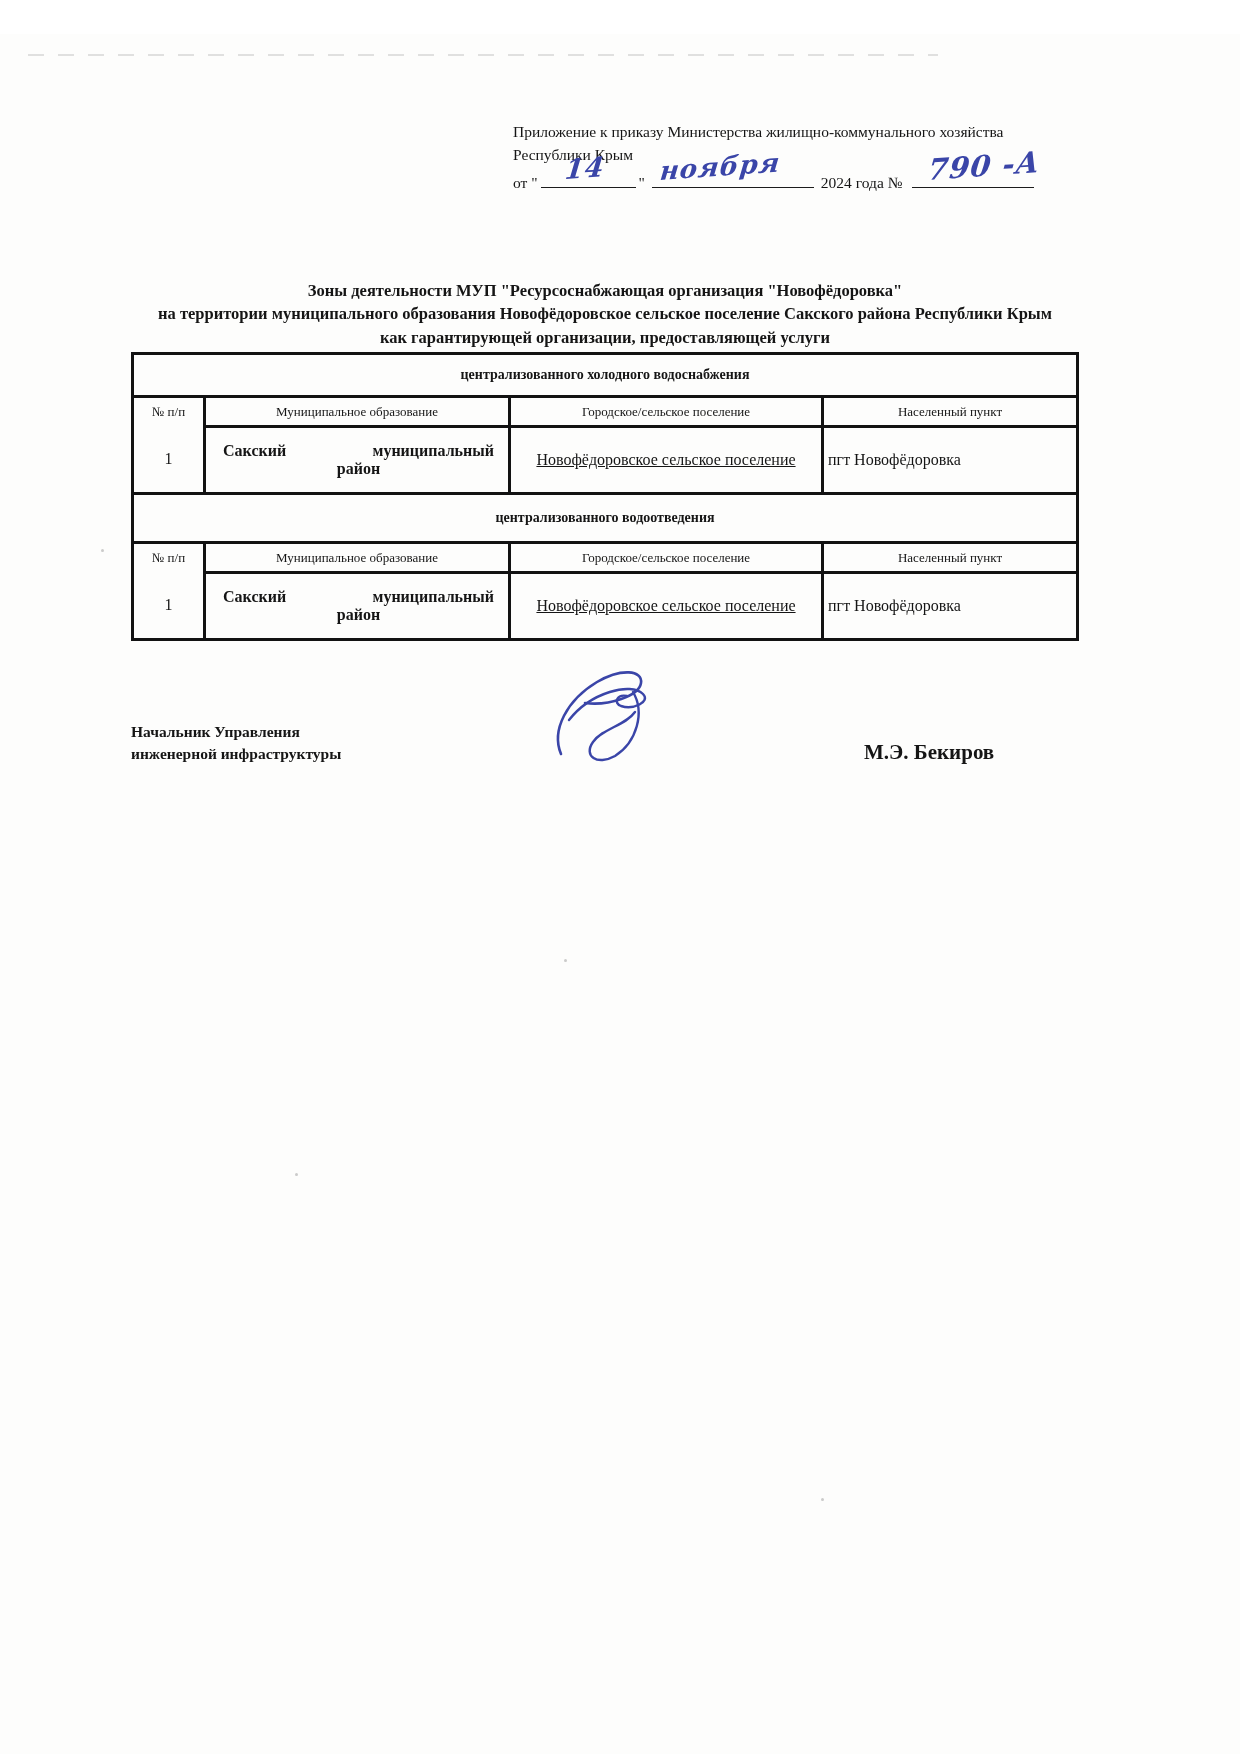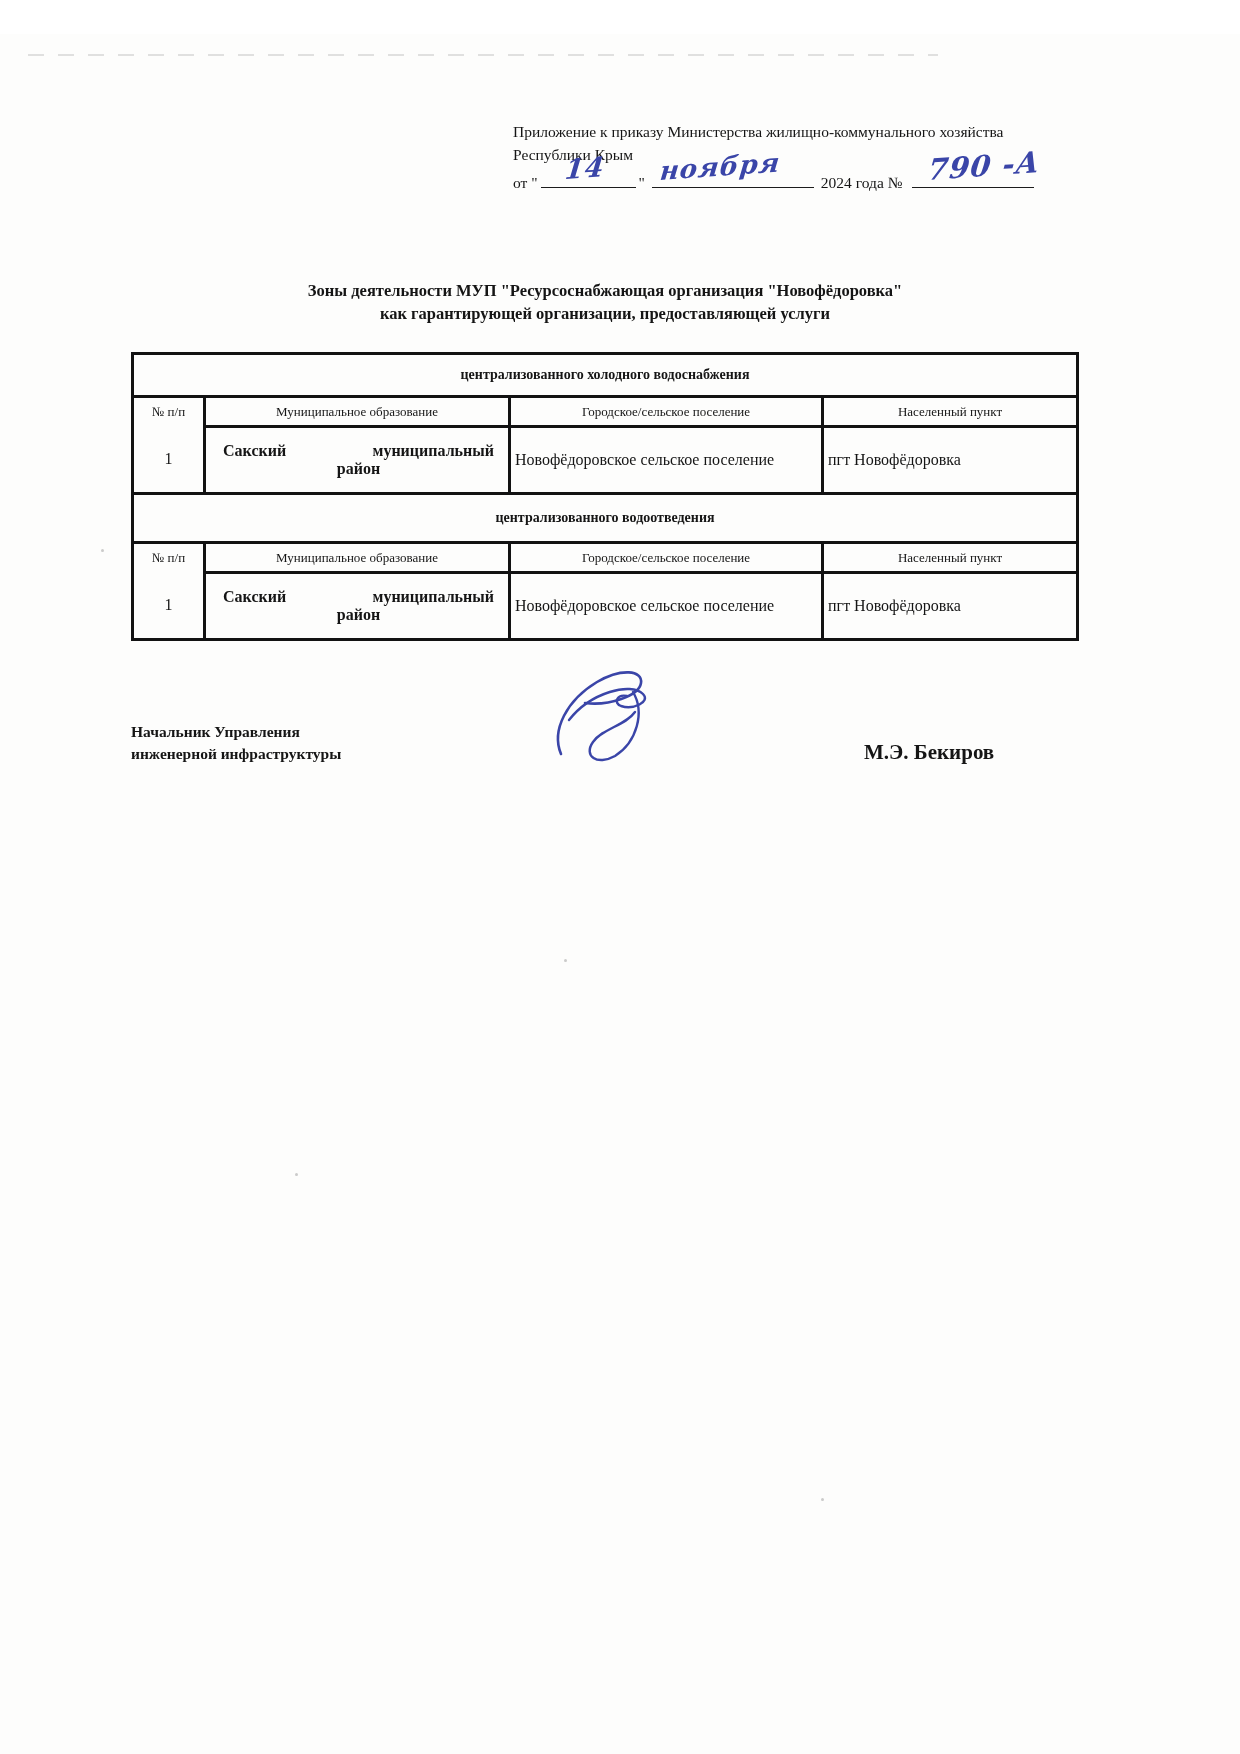--- a/index.html
+++ b/index.html
@@ -61,21 +61,21 @@
   .head-row td{
     height:27px;text-align:center;font-weight:normal;font-size:13px;
     border-bottom:2.5px solid #121212;
   }
   .head-row td.c1{border-bottom:none;}
   .data-row td{height:64px;font-size:16px;vertical-align:middle;}
   .data-row td.c1{text-align:center;border-top:none;}
   td.muni{font-weight:bold;padding:0 14px 0 17px;border-radius:16px;}
   .jline{display:flex;justify-content:space-between;}
   .jline2{display:block;text-align:center;}
-  td.sett{text-align:left;}
+  td.sett{text-align:center;text-decoration:underline;}
   td.loc{text-align:left;padding-left:4px;}
 
   
   .sig-title{
     position:absolute;left:131px;top:687px;
     font-weight:bold;font-size:15.5px;line-height:1.45;
   }
   .sig-name{
     position:absolute;left:864px;top:706px;
     font-weight:bold;font-size:21px;
@@ -92,20 +92,21 @@
   <div class="header-note">
     <div>Приложение к приказу Министерства жилищно-коммунального хозяйства</div>
     <div>Республики Крым</div>
     <div class="date-line">
       <span>от "</span><span class="hand-slot slot-day"><span class="hand">14</span></span><span>"</span><span class="hand-slot slot-month"><span class="hand">ноября</span></span><span>2024 года №</span><span class="hand-slot slot-number"><span class="hand">790 -А</span></span>
     </div>
   </div>
 
   <div class="doc-title">
     <div>Зоны деятельности МУП "Ресурсоснабжающая организация "Новофёдоровка"</div>
+    <div>на территории муниципального образования Новофёдоровское сельское поселение Сакского района Республики Крым</div>
     <div>как гарантирующей организации, предоставляющей услуги</div>
   </div>
 
   <table class="zones-table">
     <colgroup>
       <col style="width:72px">
         <col style="width:305px">
         <col style="width:313px">
         <col style="width:255px">
     </colgroup>

